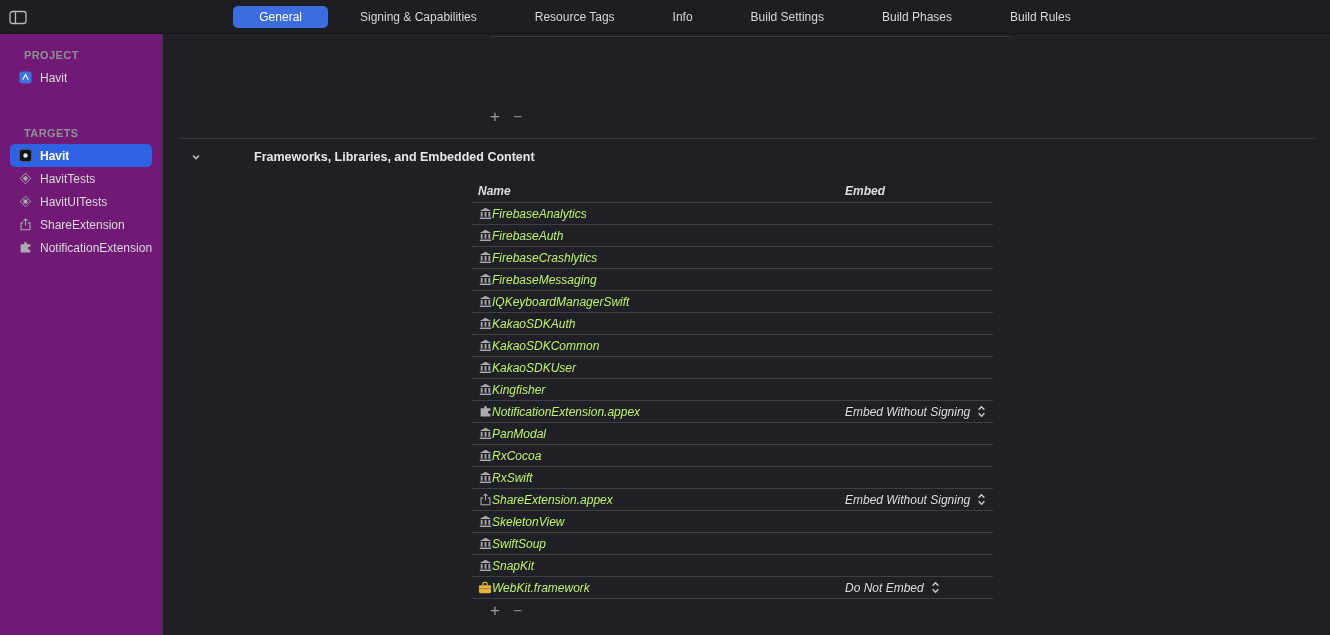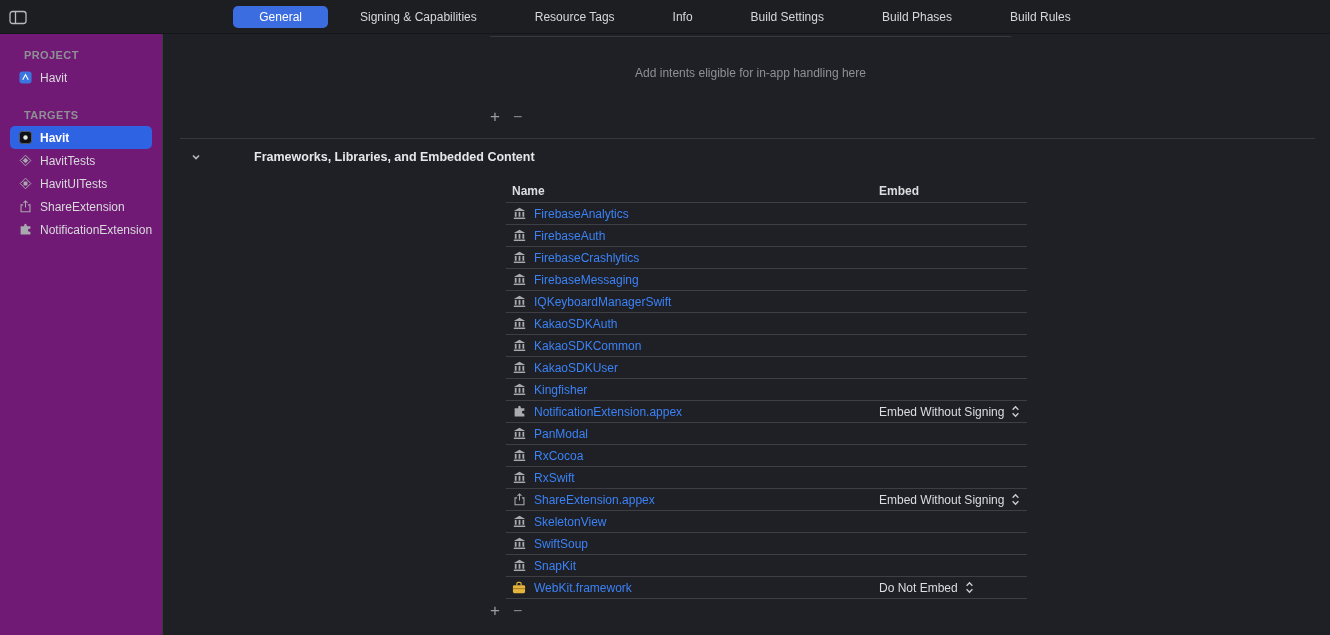--- a/index.html
+++ b/index.html
@@ -28,21 +28,21 @@
   .tab-active { background:#3c6de0; color:#ffffff; }
   
   .sidebar {
     position:absolute; left:0; top:34px; width:163px; bottom:0;
     background:#701a75; border-right:1px solid #3a3b40;
   }
   .group-header {
     margin:15px 0 5px 24px; font-size:11px; font-weight:bold;
     color:#8f9095; letter-spacing:.4px;
   }
-  .group-header.second { margin-top:20px; }
+  .group-header.second { margin-top:38px; }
   .side-item {
     display:flex; align-items:center; height:23px; margin:0 10px;
     padding-left:8px; border-radius:5px; color:#d9dadc; cursor:default;
   }
   .side-item.selected { background:#2e63e4; color:#ffffff; font-weight:600; }
   .side-icon { width:15px; height:15px; display:flex; align-items:center; justify-content:center; margin-right:7px; flex:0 0 15px; }
   .side-icon svg { display:block; }
   .side-label { white-space:nowrap; overflow:hidden; }
   
   .content { position:absolute; left:164px; top:34px; right:0; bottom:0; }
@@ -56,34 +56,34 @@
   .pm-frameworks { left:326px; top:568px; }
   .pm-btn { color:#9c9da2; font-size:17px; line-height:17px; cursor:default; }
   .pm-btn.minus { color:#85868b; font-size:16px; }
   .section-divider { position:absolute; left:16px; top:104px; width:1135px; height:1px; background:#37383d; }
   .section-header {
     position:absolute; left:26px; top:116px; display:flex; align-items:center; gap:7px;
   }
   .disclosure { width:11px; height:11px; display:flex; align-items:center; justify-content:center; cursor:default; }
   .section-title { font-weight:bold; font-size:12.5px; color:#e6e7e9; white-space:nowrap;padding-left:46px; }
   
-  .fw-table { position:absolute; left:342px; top:146px; width:521px; }
+  .fw-table { position:absolute; left:308px; top:146px; width:521px;font-style:italic; }
   .fw-head {
     position:relative; height:23px; border-bottom:1px solid #3e3f44;
     display:flex; align-items:center;
   }
   .fw-head .col-name { margin-left:6px; font-weight:600; color:#dcdde0; }
   .fw-head .col-embed { position:absolute; left:373px; font-weight:600; color:#dcdde0; }
   .fw-row {
     position:relative; height:22px; border-bottom:1px solid #3e3f44;
     display:flex; align-items:center; cursor:default;
   }
   .fw-icon { width:14px; height:14px; margin-left:6px; display:flex; align-items:center; justify-content:center; flex:0 0 14px; }
   .fw-icon svg { display:block; }
-  .fw-name { margin-left:8px; color:#3b82f6; white-space:nowrap; }
+  .fw-name { margin-left:0; color:#bef264; white-space:nowrap; }
   .embed-dropdown {
     position:absolute; left:373px; display:flex; align-items:center; gap:7px;
     color:#dcdde0; cursor:default;
   }
   .chev { display:flex; align-items:center; }
 </style>
 </head>
 <body>
 
 <div class="window">
@@ -162,21 +162,20 @@
               <path d="M6.4 1.5a1.9 1.9 0 013.2 1.3V4H14v3.2h-1.2a1.8 1.8 0 000 3.6H14V14H2V4h4.4v-1.2c0-.5.2-1 .6-1.3z"></path>
             </svg>
           </span>
           <span class="side-label">NotificationExtension</span>
         </div>
       </div>
   </div>
 
   <div class="content">
     <div class="intents-top-line"></div>
-    <div class="intents-placeholder">Add intents eligible for in-app handling here</div>
     <div class="pm-group pm-intents">
       <span class="pm-btn">+</span>
       <span class="pm-btn minus">−</span>
     </div>
 
     <div class="section-divider"></div>
 
     <div class="section-header">
       <span class="disclosure">
         <svg width="10" height="10" viewBox="0 0 10 10" fill="none" stroke="#b9babd" stroke-width="1.6">

